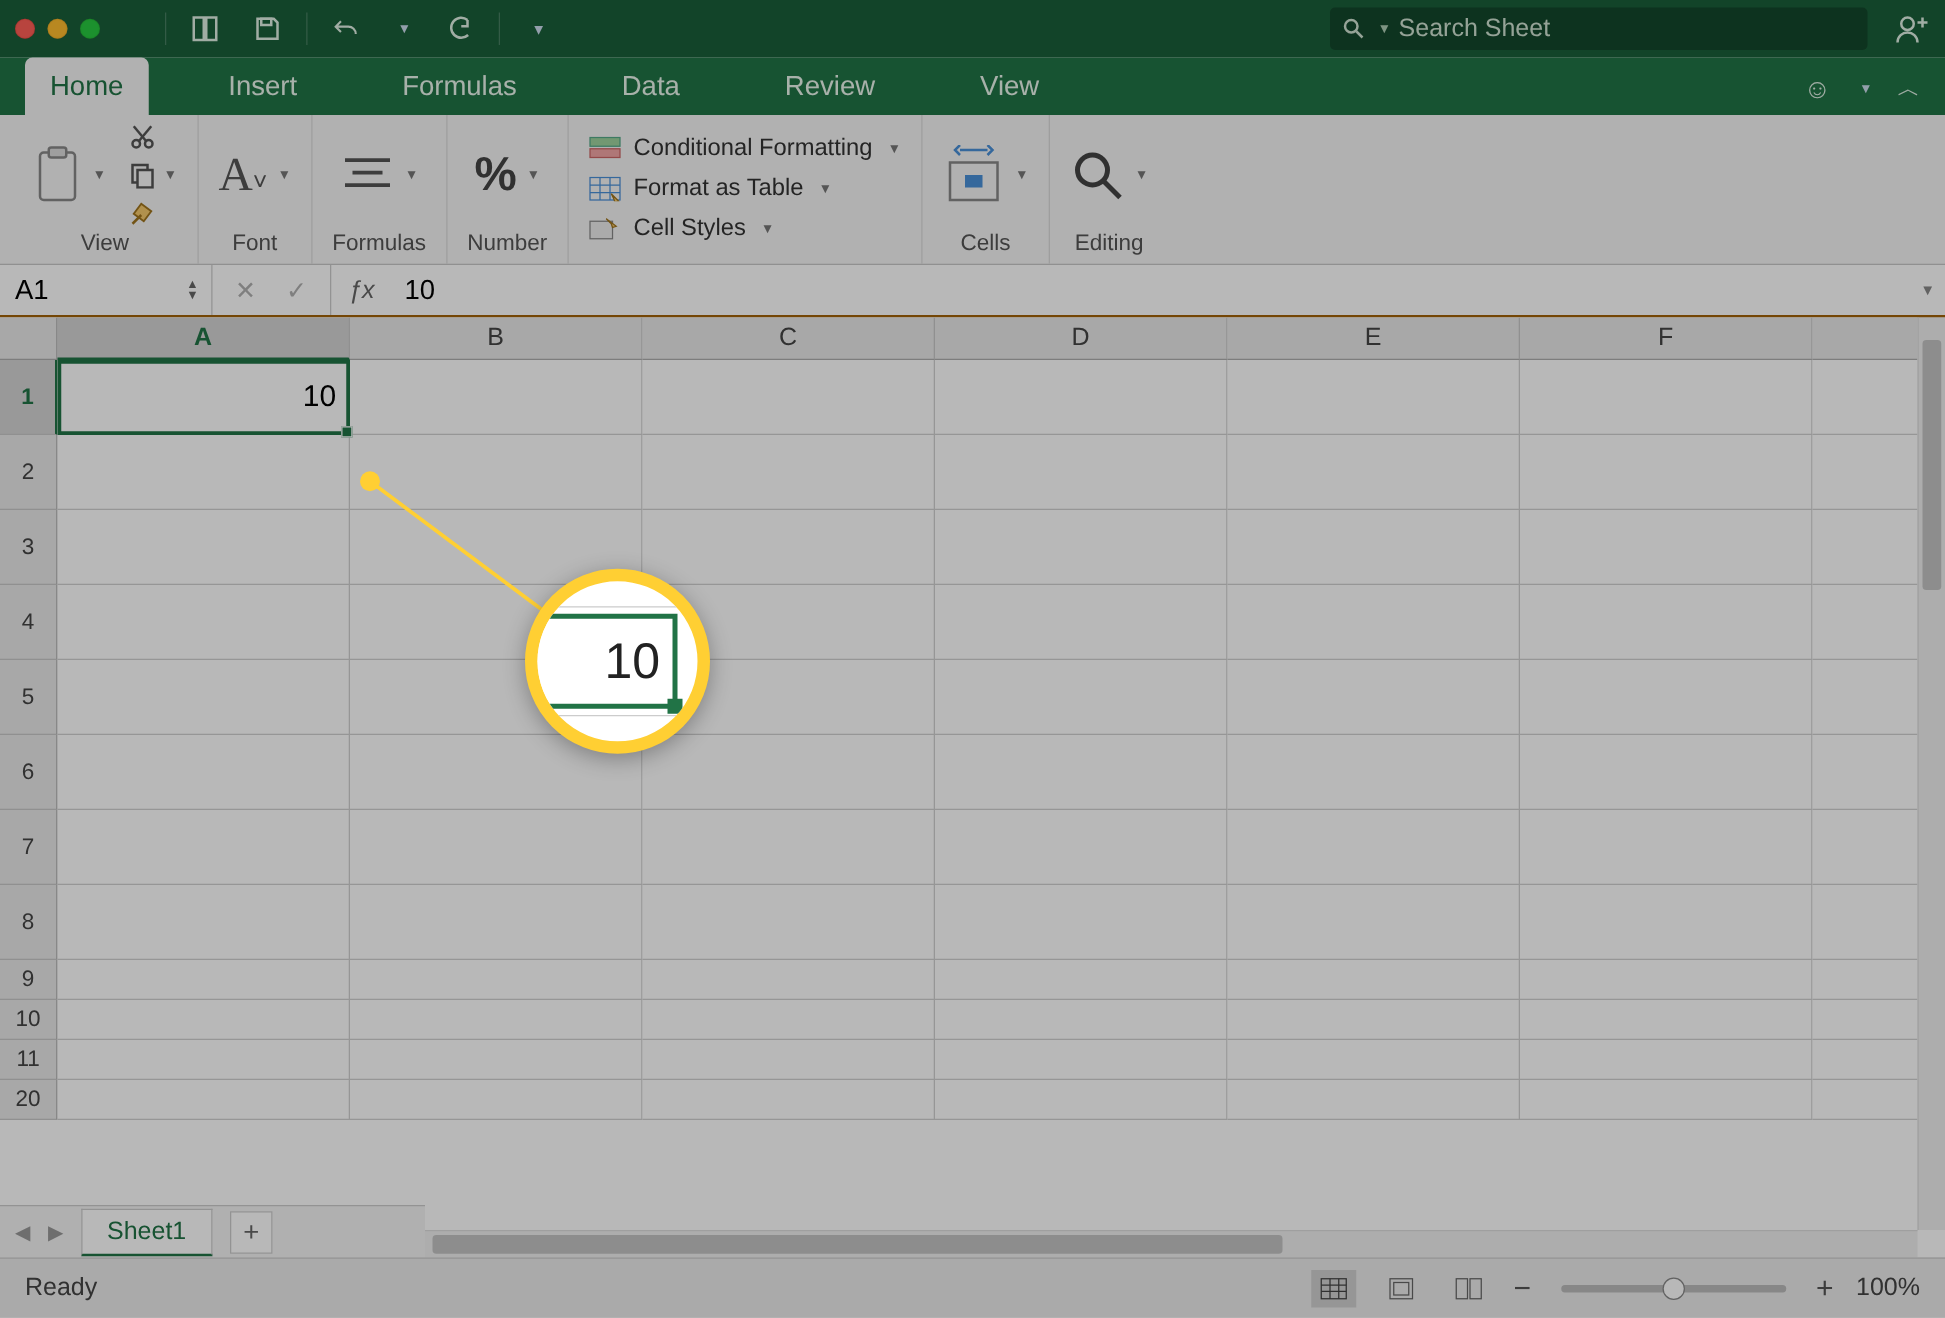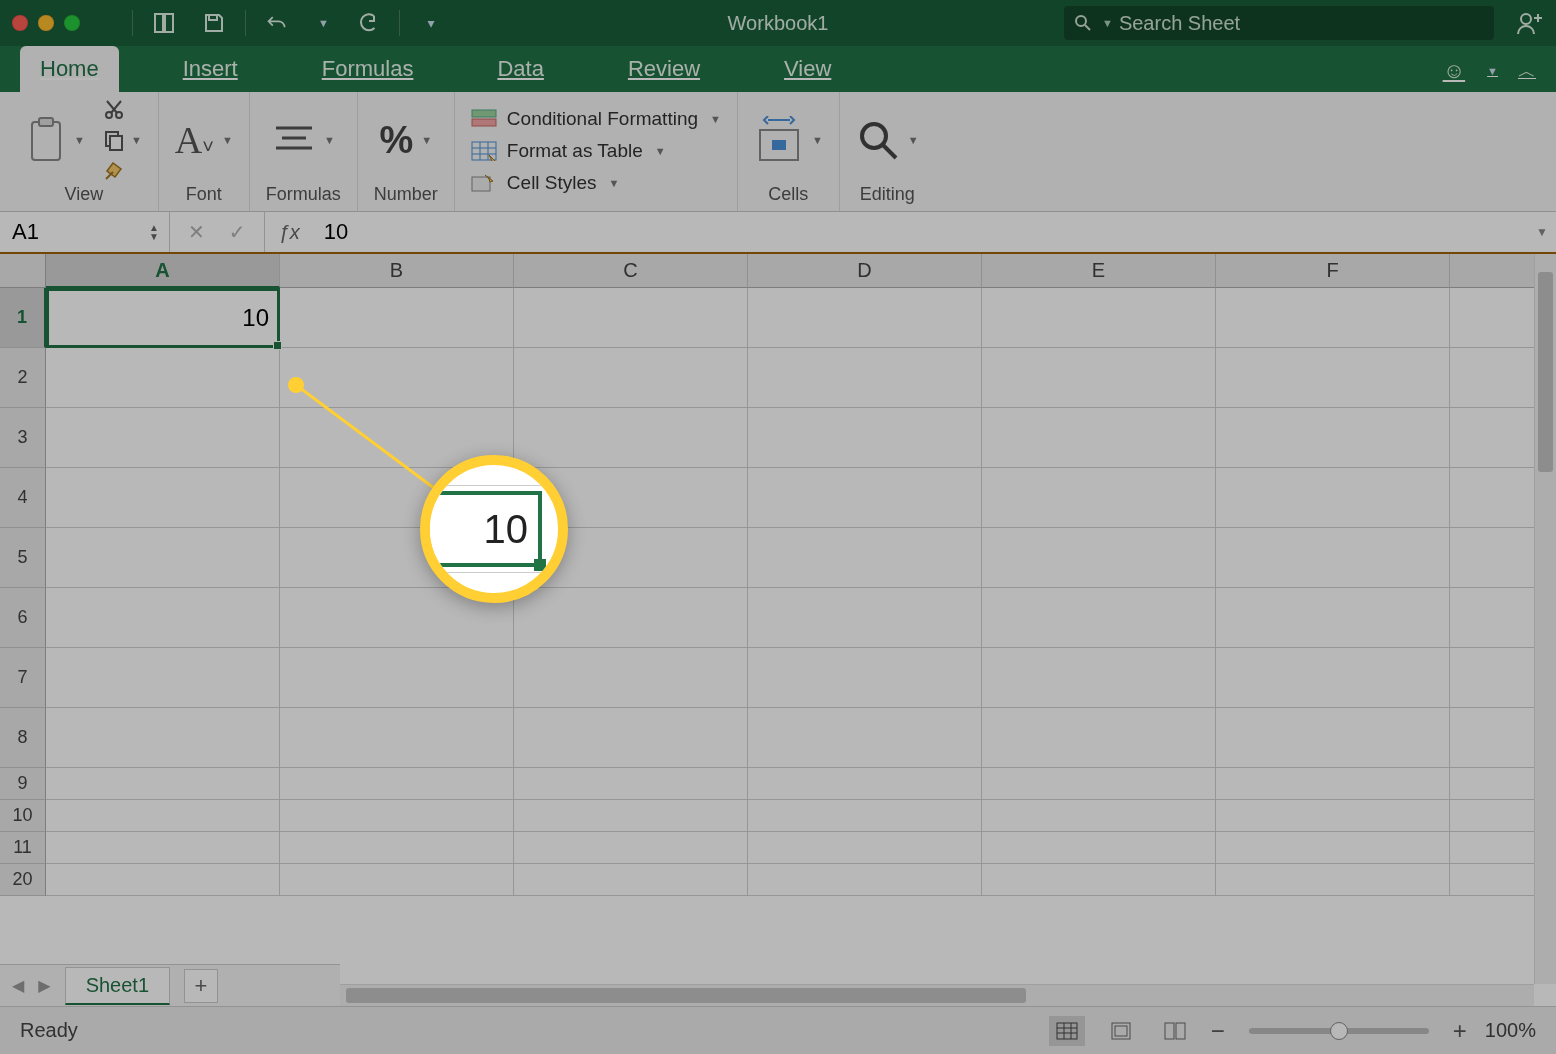--- a/index.html
+++ b/index.html
@@ -14,21 +14,21 @@
 .green { background: #28c940; box-shadow: inset 0 0 1px #1a7a20; }
 .qat { margin-left: 60px; display: flex; gap: 28px; align-items: center; }
 .qat-icon { width: 22px; height: 22px; display: flex; align-items: center; justify-content: center; color: #d5e8db; }
 .qat-sep { width: 1px; height: 26px; background: rgba(255,255,255,0.2); margin: 0 -8px; }
 .title-text { position: absolute; left: 0; right: 0; text-align: center; font-size: 20px; color: #dff0e4; pointer-events: none; }
 .search-wrap { margin-left: auto; display: flex; align-items: center; }
 .search-box { width: 430px; height: 34px; background: rgba(0,0,0,0.25); border-radius: 4px; display: flex; align-items: center; padding: 0 10px; color: #cfe2d2; font-size: 20px; }
 .search-box .mag { margin-right: 10px; }
 .share-btn { margin-left: 22px; color: #d5e8db; }
 
-.tabs { height: 46px; background: #217346; display: flex; align-items: flex-end; padding: 0 20px; color: #fff; gap: 44px; position: relative; text-decoration: underline; }
+.tabs { height: 46px; background: #217346; display: flex; align-items: flex-end; padding: 0 20px; color: #fff; gap: 44px; position: relative; }
 .tab { padding: 10px 20px; font-size: 22px; color: #e9f5ec; cursor: pointer; }
 .tab.active { background: #f5f5f5; color: #217346; border-radius: 6px 6px 0 0; font-weight: 500; }
 .tabs-right { margin-left: auto; display: flex; align-items: center; gap: 20px; padding-bottom: 8px; }
 .smiley { font-size: 22px; color: #dff0e4; }
 .chev-up { color: #dff0e4; font-size: 18px; }
 
 .ribbon { height: 120px; background: #f5f5f5; border-bottom: 1px solid #c8c8c8; display: flex; align-items: stretch; padding: 0 10px; }
 .grp { display: flex; flex-direction: column; align-items: center; justify-content: space-between; padding: 8px 16px 6px; border-right: 1px solid #dcdcdc; }
 .grp:last-child { border-right: none; }
 .grp-top { display: flex; align-items: center; gap: 6px; height: 80px; }
@@ -120,21 +120,20 @@
     </span>
     <span class="drop" style="color:#cde">▼</span>
     <span class="qat-icon">
       <svg width="22" height="22" viewBox="0 0 22 22">
           <path d="M17 4a8 8 0 10.5 12M17 4v5h-5" fill="none" stroke="#dff0e4" stroke-width="2"></path>
         </svg>
     </span>
     <div class="qat-sep"></div>
     <span class="qat-icon" style="font-size:14px;color:#cde">▾</span>
   </div>
-  <div class="title-text">Workbook1</div>
   <div class="search-wrap">
     <div class="search-box">
       <span class="mag">
         <svg width="18" height="18" viewBox="0 0 18 18">
             <circle cx="7" cy="7" r="5" fill="none" stroke="#cfe2d2" stroke-width="2"></circle>
             <line x1="11" y1="11" x2="16" y2="16" stroke="#cfe2d2" stroke-width="2"></line>
           </svg>
       </span>
       <span style="font-size:11px;margin-right:6px;color:#aecdb5">▼</span>
       <span>Search Sheet</span>

